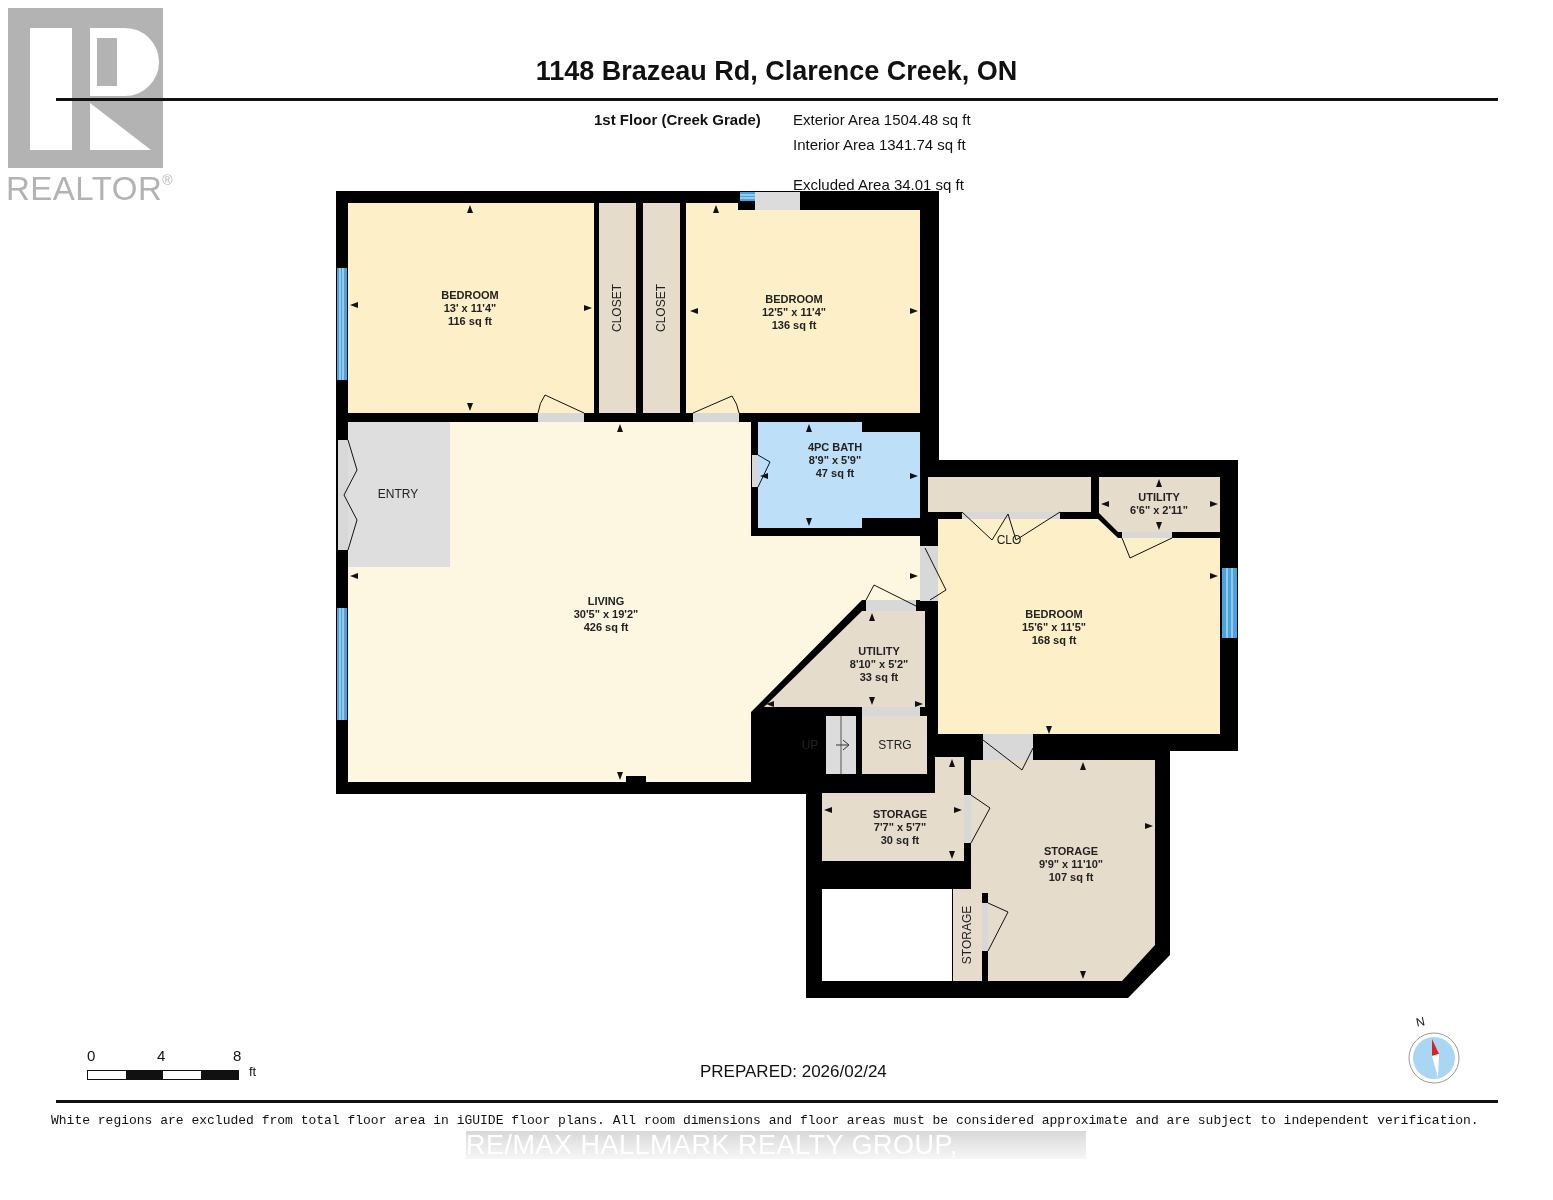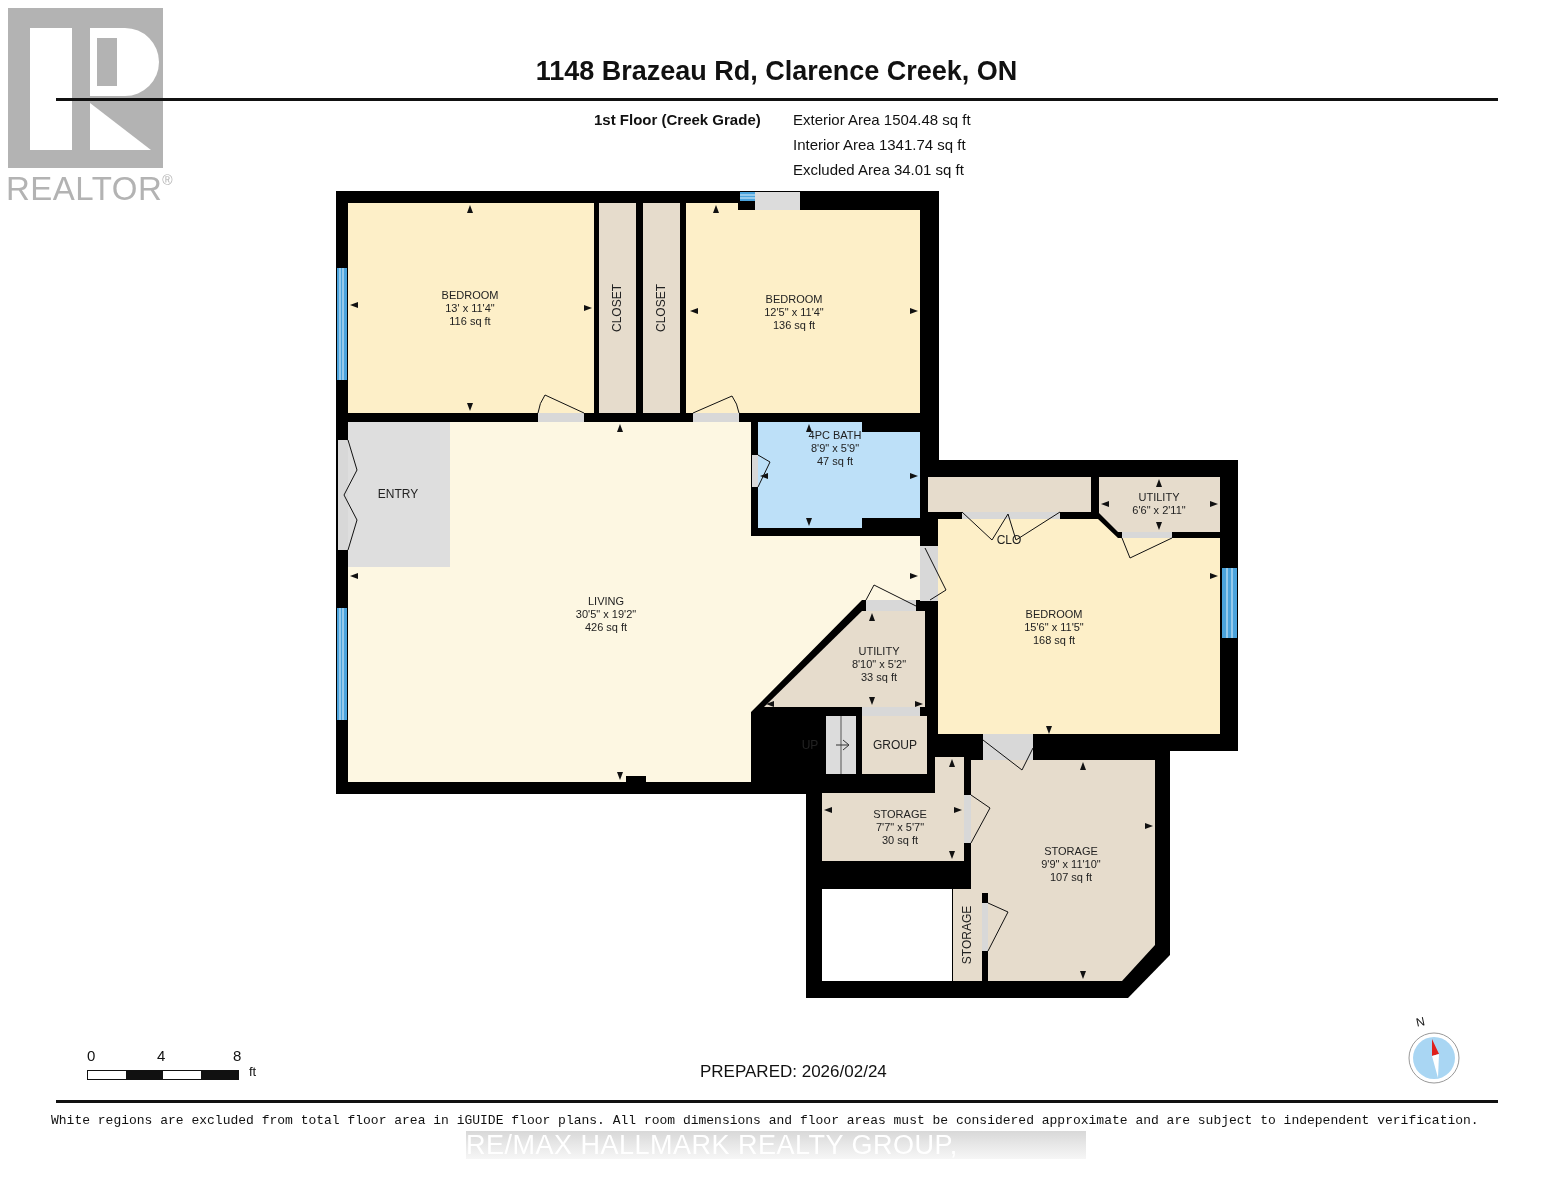--- a/index.html
+++ b/index.html
@@ -10,21 +10,21 @@
   .realtor-box { left: 8px; top: 8px; width: 155px; height: 160px; background: #b3b3b3; }
   .realtor-text { left: 6px; top: 170px; font-size: 33px; color: #b3b3b3; letter-spacing: 0.5px; font-family: Liberation Sans, sans-serif; text-align: center; }
   .realtor-text sup { font-size: 14px; vertical-align: top; position: relative; top: 2px; }
   
   .title { left: 0; width: 1553px; top: 56px; text-align: center; font-size: 27px; font-weight: bold; }
   .rule { left: 56px; width: 1442px; height: 3px; background: #111; }
   .floor-name { left: 594px; top: 111px; font-size: 15px; font-weight: bold; }
   .area-line { left: 793px; font-size: 15px; }
   
   .room { position: absolute; text-align: center; font-size: 11px; line-height: 13px; color: #222; transform: translate(-50%, -50%); white-space: nowrap; }
-  .room .nm { display: block; }
+  .room .nm { display: block; font-weight: bold; }
   .vert { transform: translate(-50%, -50%) rotate(-90deg); font-size: 12px; }
   .plain { font-size: 12px; }
   
   .scale-nums { top: 1047px; font-size: 15px; }
   .scale-bar { left: 87px; top: 1070px; width: 150px; height: 8px; border: 1px solid #111; display: flex; }
   .scale-bar span { flex: 1; }
   .scale-bar .b { background: #111; }
   .prepared { left: 700px; top: 1062px; font-size: 17px; }
   .disclaimer { left: 51px; top: 1113px; font-size: 13px; font-family: Liberation Mono, monospace; }
   .brokerage { left: 466px; top: 1131px; width: 620px; height: 28px; font-size: 27px; color: #fff; 
@@ -42,21 +42,21 @@
     <rect x="89" y="30" width="20" height="48" fill="#b3b3b3"></rect>
   </svg>
 </div>
 <div class="abs realtor-text"><span>REALTOR</span><sup>®</sup></div>
 
 <div class="abs title">1148 Brazeau Rd, Clarence Creek, ON</div>
 <div class="abs rule" style="top:98px;"></div>
 <div class="abs floor-name">1st Floor (Creek Grade)</div>
 <div class="abs area-line" style="top:111px;">Exterior Area 1504.48 sq ft</div>
 <div class="abs area-line" style="top:136px;">Interior Area 1341.74 sq ft</div>
-<div class="abs area-line" style="top:161px;">Excluded Area 34.01 sq ft</div>
+<div class="abs area-line" style="top:176px;">Excluded Area 34.01 sq ft</div>
 
 <svg class="abs" style="left:0;top:0;" width="1553" height="1200" viewBox="0 0 1553 1200">
   <defs>
     <marker id="arr" viewBox="0 0 10 10" refX="5" refY="5" markerWidth="6" markerHeight="6" orient="auto">
         <path d="M0 0 L10 5 L0 10 L3 5 Z" fill="#111"></path>
       </marker>
   </defs>
 
   <g fill="#000">
 
@@ -202,42 +202,42 @@
   <span class="nm">BEDROOM</span>
     <span class="nm">12'5" x 11'4"</span>
     <span class="nm">136 sq ft</span>
 </div>
 <div class="room plain" style="left:398px;top:494px;">ENTRY</div>
 <div class="room" style="left:606px;top:614px;">
   <span class="nm">LIVING</span>
     <span class="nm">30'5" x 19'2"</span>
     <span class="nm">426 sq ft</span>
 </div>
-<div class="room" style="left:835px;top:448px;">
+<div class="room" style="left:835px;top:460px;">
   <span class="nm">4PC BATH</span>
     <span class="nm">8'9" x 5'9"</span>
     <span class="nm">47 sq ft</span>
 </div>
 <div class="room plain" style="left:1009px;top:494px;margin-top:46px;">CLO</div>
 <div class="room" style="left:1159px;top:504px;">
   <span class="nm">UTILITY</span>
     <span class="nm">6'6" x 2'11"</span>
 </div>
 <div class="room" style="left:1054px;top:627px;">
   <span class="nm">BEDROOM</span>
     <span class="nm">15'6" x 11'5"</span>
     <span class="nm">168 sq ft</span>
 </div>
 <div class="room" style="left:879px;top:664px;">
   <span class="nm">UTILITY</span>
     <span class="nm">8'10" x 5'2"</span>
     <span class="nm">33 sq ft</span>
 </div>
 <div class="room plain" style="left:810px;top:745px;">UP</div>
-<div class="room plain" style="left:895px;top:745px;">GROUP</div>
+<div class="room plain" style="left:895px;top:745px;">STRG</div>
 <div class="room" style="left:900px;top:827px;">
   <span class="nm">STORAGE</span>
     <span class="nm">7'7" x 5'7"</span>
     <span class="nm">30 sq ft</span>
 </div>
 <div class="room" style="left:1071px;top:864px;">
   <span class="nm">STORAGE</span>
     <span class="nm">9'9" x 11'10"</span>
     <span class="nm">107 sq ft</span>
 </div>

